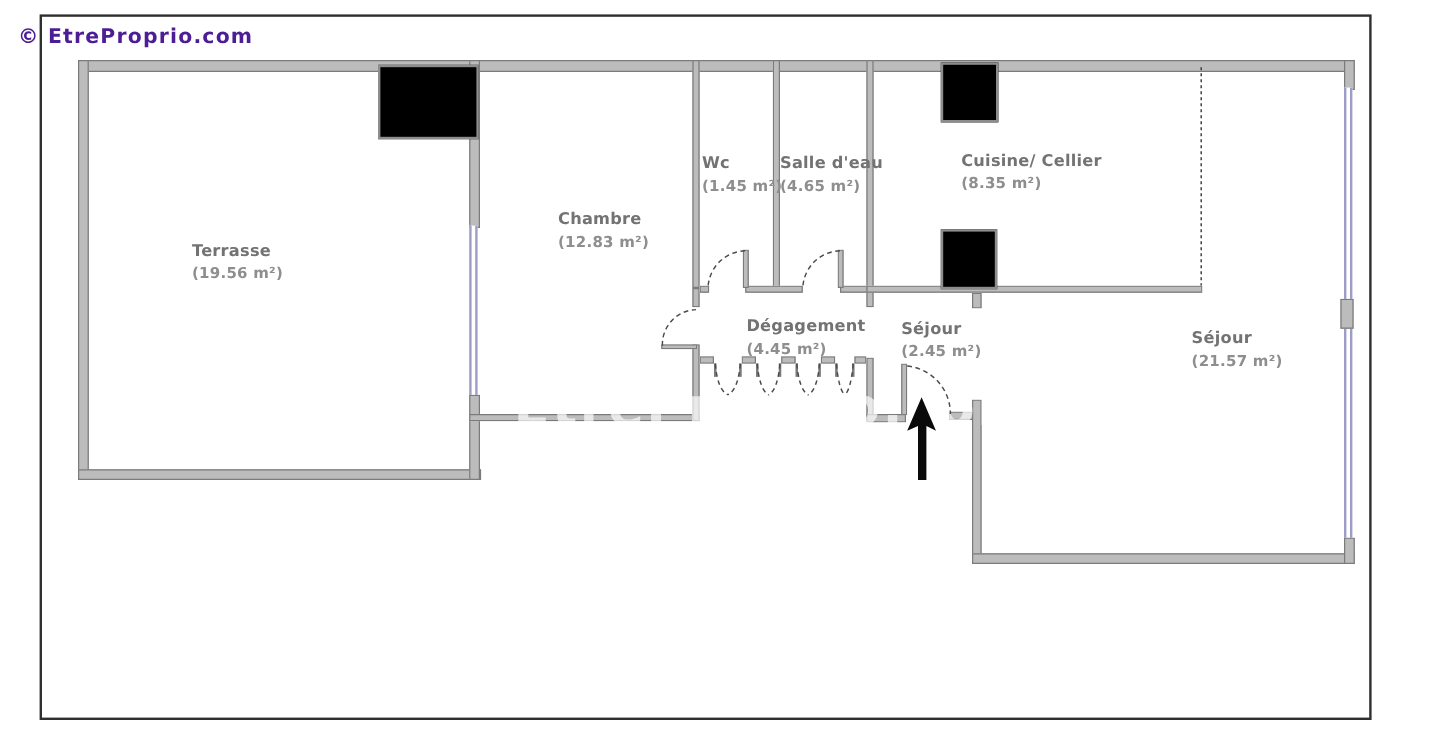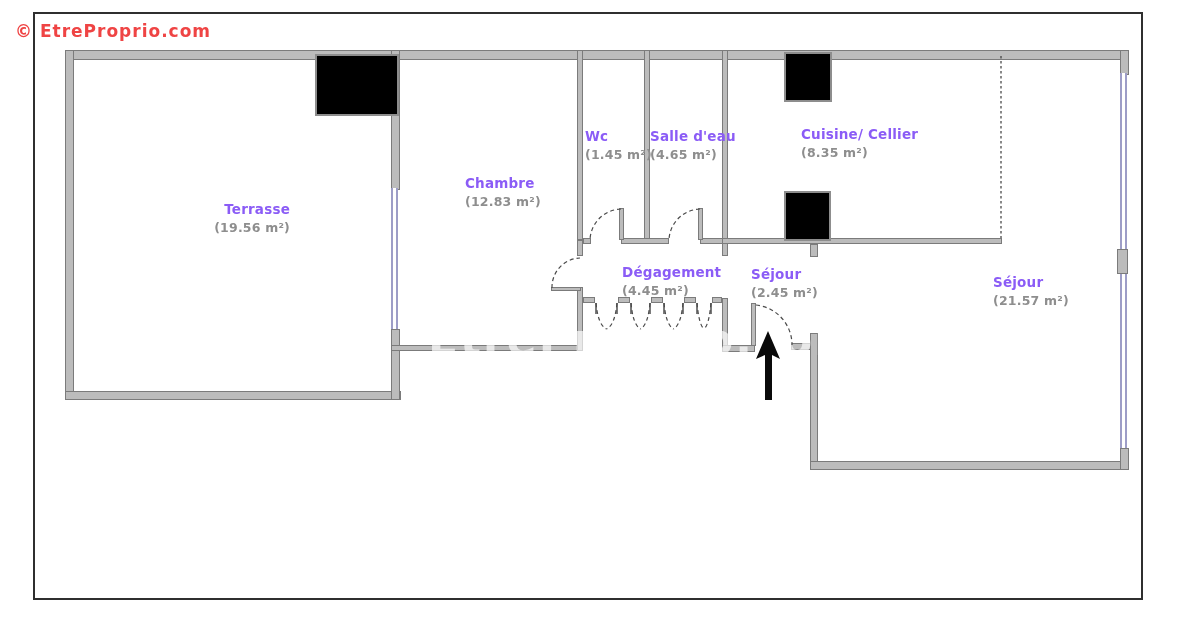--- a/index.html
+++ b/index.html
@@ -5,25 +5,25 @@
   html,body{margin:0;padding:0;background:#ffffff;}
   #stage{position:relative;width:1200px;height:625px;background:#ffffff;overflow:hidden;
          font-family:"DejaVu Sans","Liberation Sans",sans-serif;}
   .frame{position:absolute;left:33px;top:12px;width:1106px;height:584px;
          border:2px solid #2f2f2f;background:#ffffff;z-index:0;}
   .wall{position:absolute;background:#bcbcbc;box-shadow:inset 0 0 0 1px #7b7b7b;z-index:1;}
   .window-v{position:absolute;width:3px;background:#ffffff;border-left:2px solid #9d9dc7;
             border-right:2px solid #9d9dc7;z-index:1;}
   .duct{position:absolute;background:#000000;border:2px solid #8d8d8d;z-index:2;}
   .room-label{position:absolute;z-index:3;white-space:nowrap;}
-  .room-label.centered{text-align:right;}
-  .room-name{font-size:13.5px;font-weight:bold;color:#8b5cf6;letter-spacing:.2px;}
+  .room-label.centered{text-align:left;}
+  .room-name{font-size:13.5px;font-weight:bold;color:#737373;letter-spacing:.2px;}
   .room-area{font-size:12.5px;font-weight:bold;color:#8e8e8e;margin-top:3px;letter-spacing:.2px;}
   .wm-top{position:absolute;left:15px;top:21px;font-size:17px;font-weight:bold;
-          color:#ef4444;letter-spacing:1px;z-index:6;}
+          color:#4c1d95;letter-spacing:1px;z-index:6;}
   .wm-center{position:absolute;left:428px;top:314px;font-size:44px;font-weight:bold;
              color:rgba(255,255,255,0.68);letter-spacing:2px;z-index:4;}
   #arcs{position:absolute;left:0;top:0;z-index:5;pointer-events:none;}
 </style>
 </head>
 <body>
 
 <div id="stage">
 
   <div class="frame"></div>

